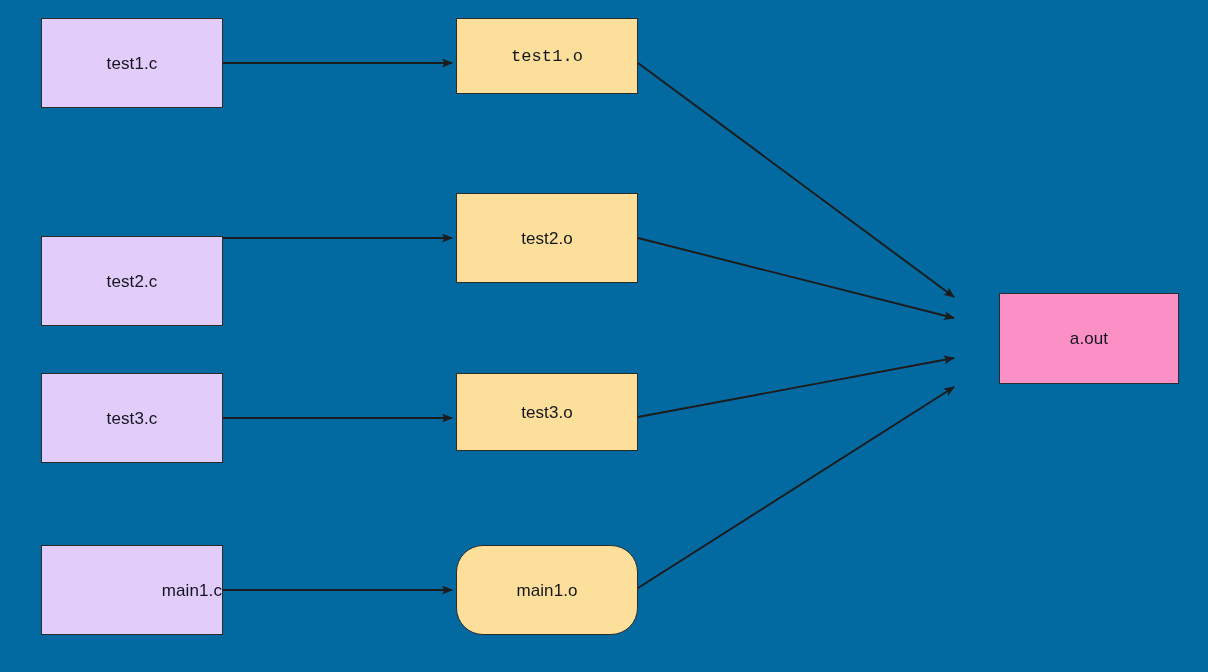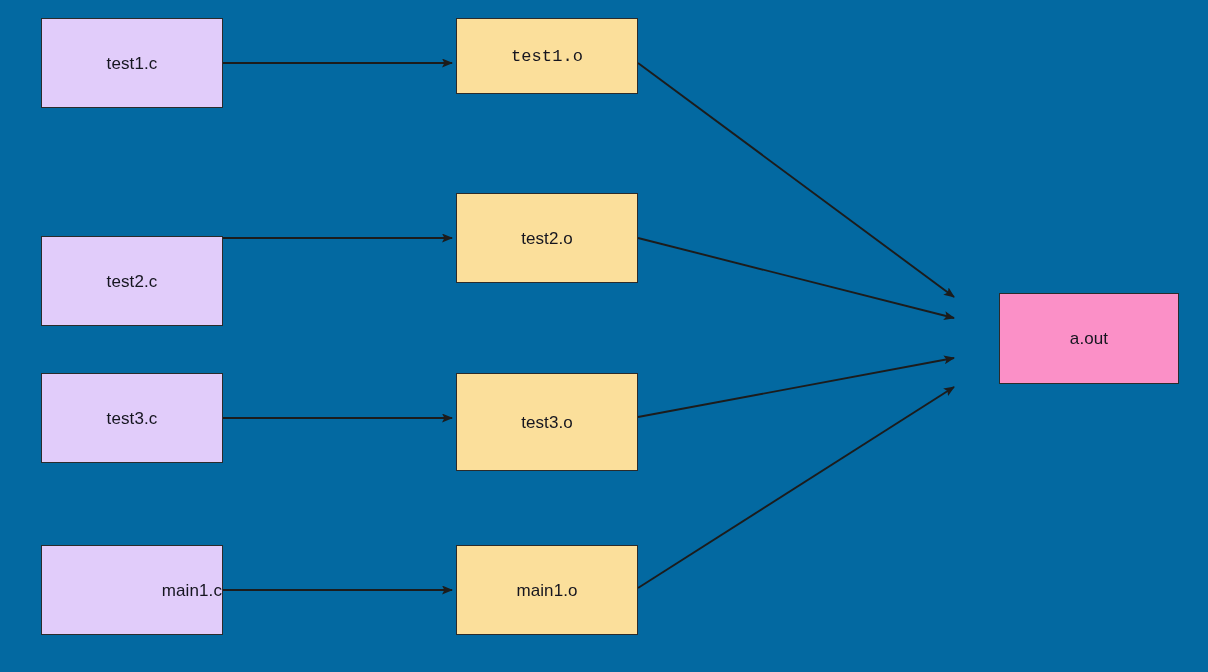--- a/index.html
+++ b/index.html
@@ -87,24 +87,24 @@
       </div>
       <div class="node" style="left: 41px; top: 545px; width: 182px; height: 90px; background: rgb(225, 204, 250); border-color: rgb(43, 43, 43); color: rgb(21, 21, 31); justify-content: flex-end;">
         <span class="node-label">main1.c</span>
       </div>
       <div class="node" style="left: 456px; top: 18px; width: 182px; height: 76px; background: rgb(251, 223, 155); border-color: rgb(43, 43, 43); color: rgb(21, 21, 31); font-family: Liberation Mono, monospace;">
         <span class="node-label">test1.o</span>
       </div>
       <div class="node" style="left: 456px; top: 193px; width: 182px; height: 90px; background: rgb(251, 223, 155); border-color: rgb(43, 43, 43); color: rgb(21, 21, 31);">
         <span class="node-label">test2.o</span>
       </div>
-      <div class="node" style="left: 456px; top: 373px; width: 182px; height: 98px; background: rgb(251, 223, 155); border-color: rgb(43, 43, 43); color: rgb(21, 21, 31);">
+      <div class="node" style="left: 456px; top: 373px; width: 182px; height: 78px; background: rgb(251, 223, 155); border-color: rgb(43, 43, 43); color: rgb(21, 21, 31);">
         <span class="node-label">test3.o</span>
       </div>
-      <div class="node" style="left: 456px; top: 545px; width: 182px; height: 90px; background: rgb(251, 223, 155); border-color: rgb(43, 43, 43); color: rgb(21, 21, 31);">
+      <div class="node" style="left: 456px; top: 545px; width: 182px; height: 90px; background: rgb(251, 223, 155); border-color: rgb(43, 43, 43); color: rgb(21, 21, 31); border-radius: 27px;">
         <span class="node-label">main1.o</span>
       </div>
       <div class="node" style="left: 958px; top: 293px; width: 180px; height: 91px; background: rgb(251, 144, 199); border-color: rgb(43, 43, 43); color: rgb(21, 21, 31); margin-left: 41px;">
         <span class="node-label">a.out</span>
       </div>
     </div>
 
 
 </div>
 

